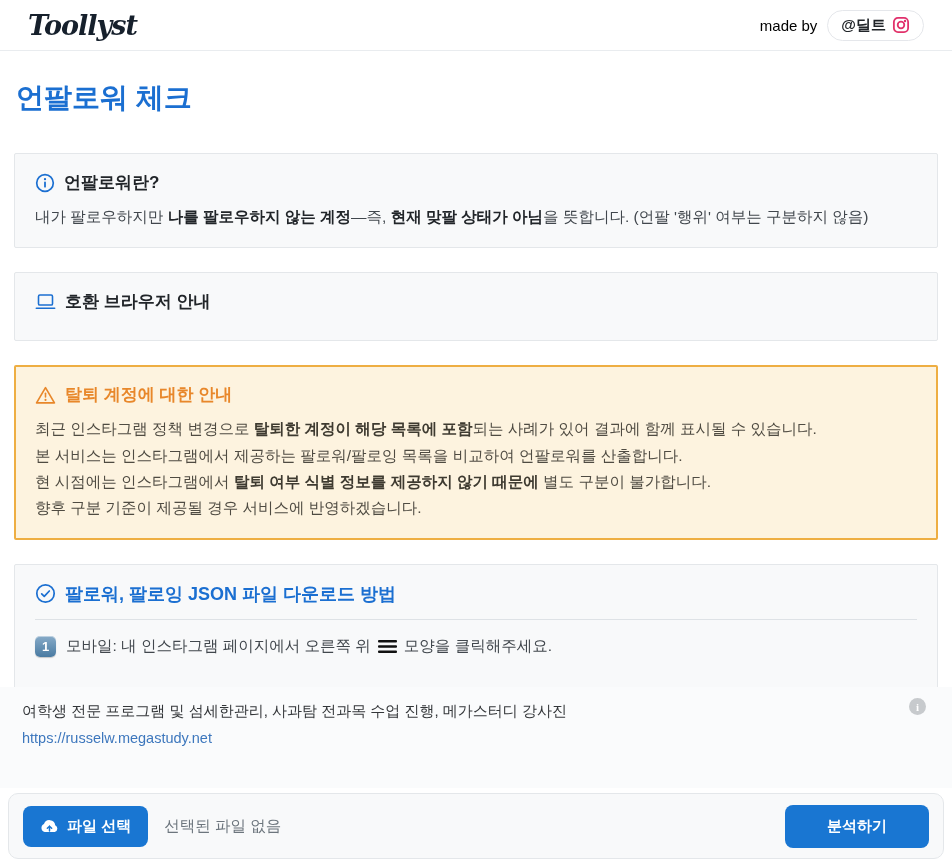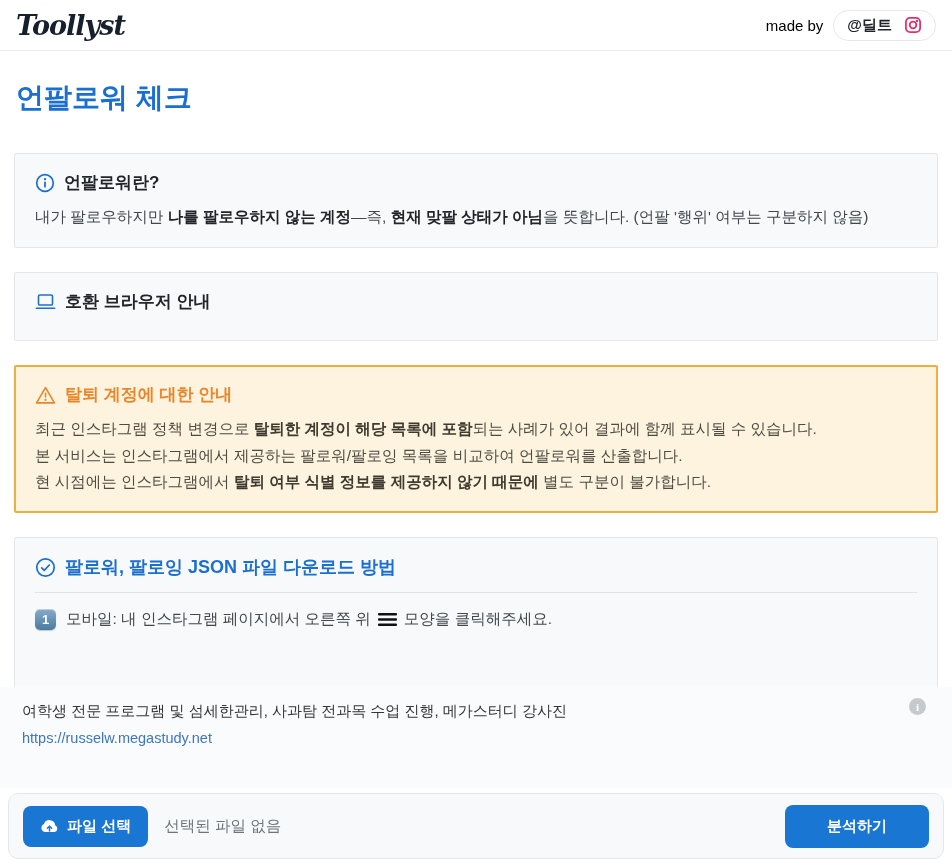--- a/index.html
+++ b/index.html
@@ -1,26 +1,26 @@
 <!DOCTYPE html>
 <html><head>
 <meta charset="utf-8">
 <style>
   * { margin:0; padding:0; box-sizing:border-box; }
   html,body { width:952px; height:864px; overflow:hidden; background:#ffffff;
     font-family:"Liberation Sans","DejaVu Sans",sans-serif; color:#3f454b; }
 
   
   .header { height:51px; display:flex; align-items:center; justify-content:space-between;
-    padding:0 16px; border-bottom:1px solid #e9ecef; background:#fff; }
+    padding:0 28px; border-bottom:1px solid #e9ecef; background:#fff; }
   .logo { font-family:"DejaVu Serif","Liberation Serif",serif; font-style:italic;
     font-weight:700; font-size:27px; color:#16202c; letter-spacing:-1px; cursor:pointer; }
   .made-by-wrap { display:flex; align-items:center; gap:10px; }
   .made-by { color:#000000; font-size:15px; }
-  .credit-pill { display:flex; align-items:center; gap:12px; border:1px solid #e5e7eb;
+  .credit-pill { display:flex; align-items:center; gap:6px; border:1px solid #e5e7eb;
     border-radius:999px; padding:5px 13px; background:#fff; font-size:15px; font-weight:600;
     color:#212529; cursor:pointer; }
 
   
   .main { padding:0 14px; }
   .page-title { margin:28px 2px 36px; font-size:28px; font-weight:800; color:#1b6fd1; }
 
   .card { background:#f8f9fa; border:1px solid #e4e7ea; border-radius:2px;
     padding:17px 20px; margin-bottom:24px; }
   .card-head { display:flex; align-items:center; gap:9px; margin-bottom:10px; }
@@ -132,20 +132,21 @@
           <rect x="11.1" y="8.2" width="1.8" height="6" rx="0.9" fill="#e8872a"></rect>
           <circle cx="12" cy="16.6" r="1.2" fill="#e8872a"></circle>
         </svg>
       </span>
       <span class="card-title">탈퇴 계정에 대한 안내</span>
     </div>
     <div class="card-body">
       <div><span>최근 인스타그램 정책 변경으로 </span><span class="strong">탈퇴한 계정이 해당 목록에 포함</span><span>되는 사례가 있어 결과에 함께 표시될 수 있습니다.</span></div>
       <div><span>본 서비스는 인스타그램에서 제공하는 팔로워/팔로잉 목록을 비교하여 언팔로워를 산출합니다.</span></div>
       <div><span>현 시점에는 인스타그램에서 </span><span class="strong">탈퇴 여부 식별 정보를 제공하지 않기 때문에</span><span> 별도 구분이 불가합니다.</span></div>
+      <div><span>향후 구분 기준이 제공될 경우 서비스에 반영하겠습니다.</span></div>
     </div>
   </div>
 
   <div class="card download" style="min-height:170px;">
     <div class="card-head" style="margin-bottom:0;">
       <span class="icon">
         <svg width="21" height="21" viewBox="0 0 22 22" fill="none">
           <circle cx="11" cy="11" r="9.1" stroke="#1b6fd1" stroke-width="1.8"></circle>
           <path d="m7 11.3 2.7 2.7 5.3-5.6" stroke="#1b6fd1" stroke-width="1.8" stroke-linecap="round" stroke-linejoin="round"></path>
         </svg>

